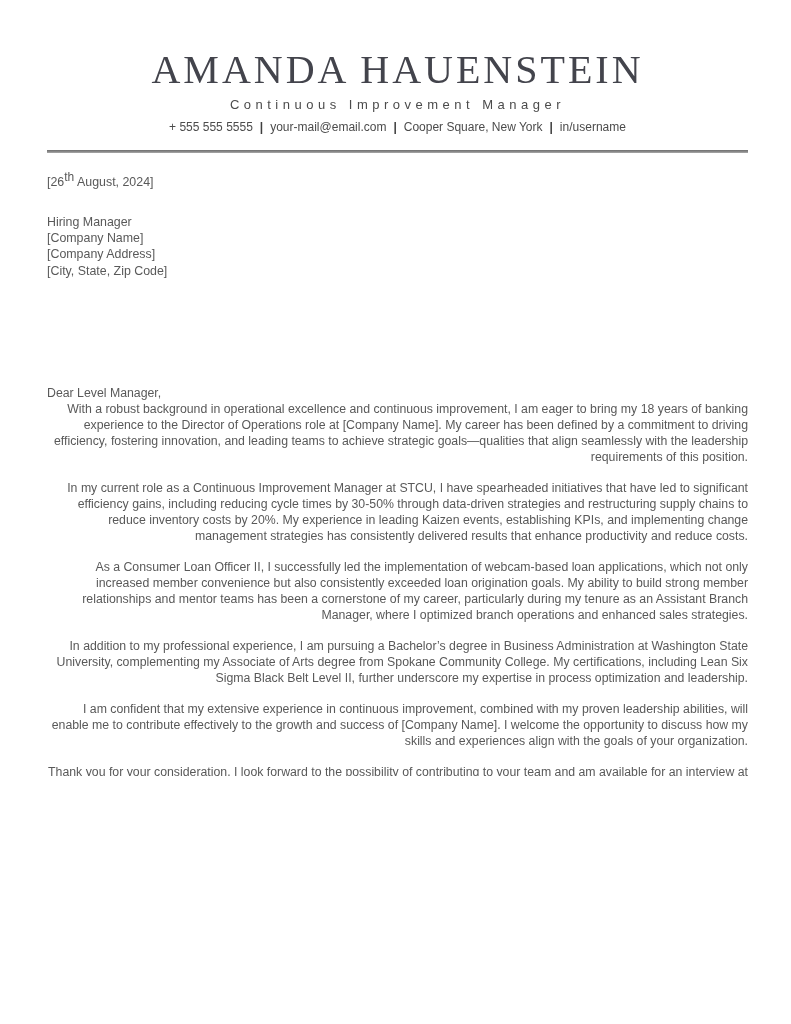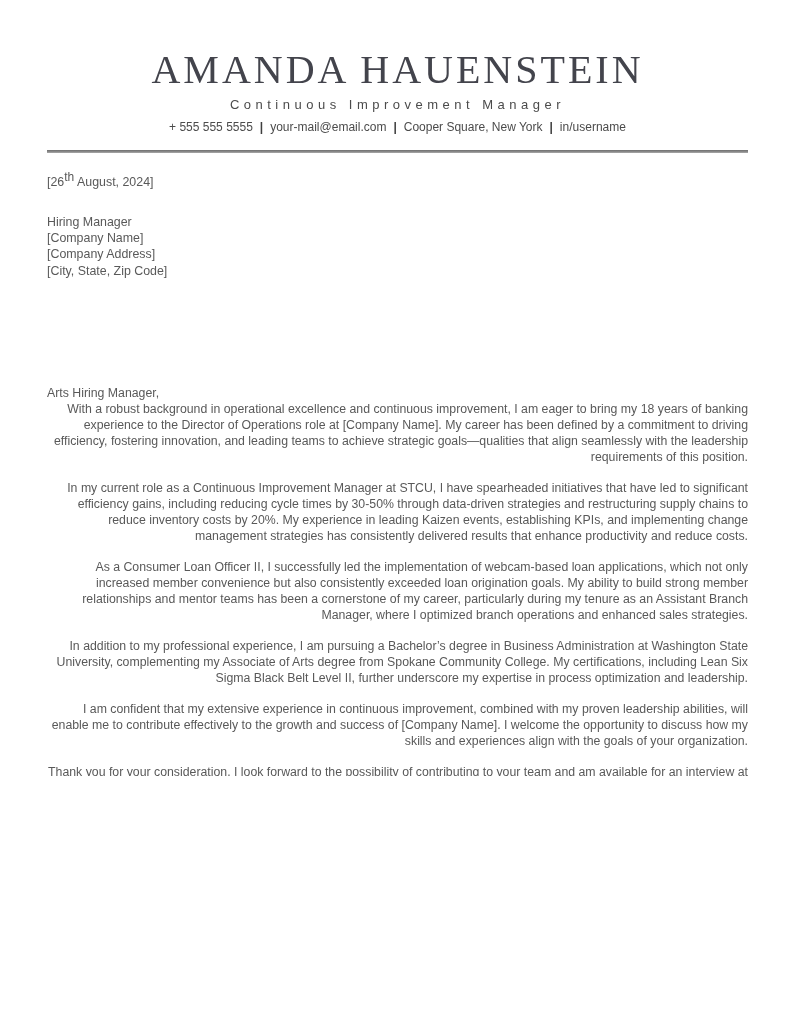--- a/index.html
+++ b/index.html
@@ -79,21 +79,21 @@
 
       <div>[Company Name]</div>
 
       <div>[Company Address]</div>
 
       <div>[City, State, Zip Code]</div>
     </div>
 
   <div class="spacer-top"></div>
 
-  <div class="salutation">Arts Hiring Manager,</div>
+  <div class="salutation">Dear Level Manager,</div>
 
   <div class="paragraphs">
 
       <p>With a robust background in operational excellence and continuous improvement, I am eager to bring my 18 years of banking experience to the Director of Operations role at [Company Name]. My career has been defined by a commitment to driving efficiency, fostering innovation, and leading teams to achieve strategic goals—qualities that align seamlessly with the leadership requirements of this position.</p>
 
       <p>In my current role as a Continuous Improvement Manager at STCU, I have spearheaded initiatives that have led to significant efficiency gains, including reducing cycle times by 30-50% through data-driven strategies and restructuring supply chains to reduce inventory costs by 20%. My experience in leading Kaizen events, establishing KPIs, and implementing change management strategies has consistently delivered results that enhance productivity and reduce costs.</p>
 
       <p>As a Consumer Loan Officer II, I successfully led the implementation of webcam-based loan applications, which not only increased member convenience but also consistently exceeded loan origination goals. My ability to build strong member relationships and mentor teams has been a cornerstone of my career, particularly during my tenure as an Assistant Branch Manager, where I optimized branch operations and enhanced sales strategies.</p>
 
       <p>In addition to my professional experience, I am pursuing a Bachelor’s degree in Business Administration at Washington State University, complementing my Associate of Arts degree from Spokane Community College. My certifications, including Lean Six Sigma Black Belt Level II, further underscore my expertise in process optimization and leadership.</p>

